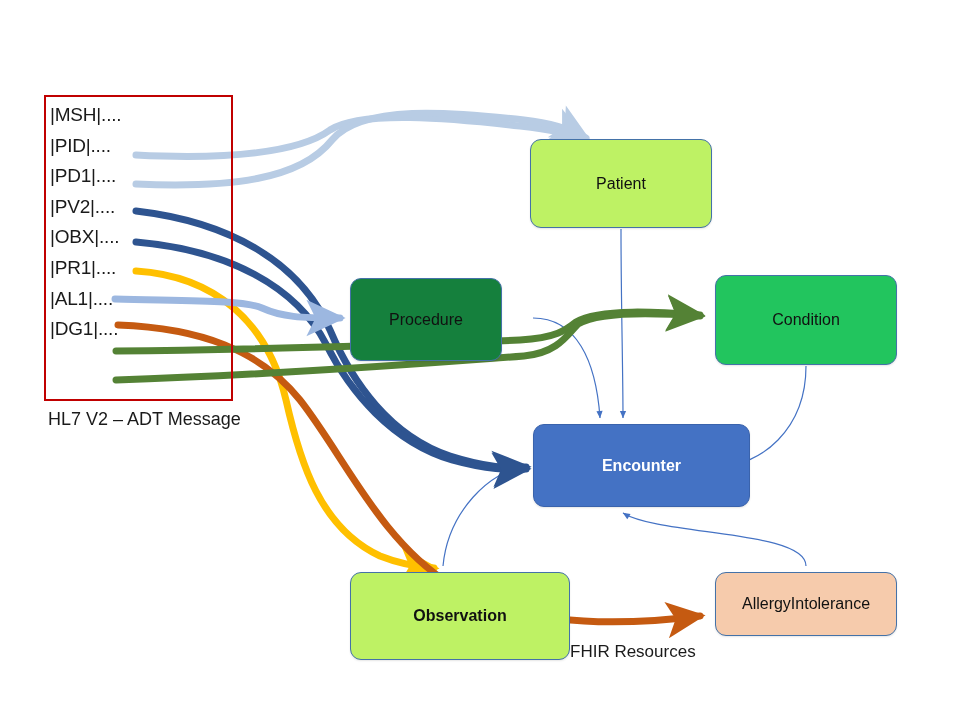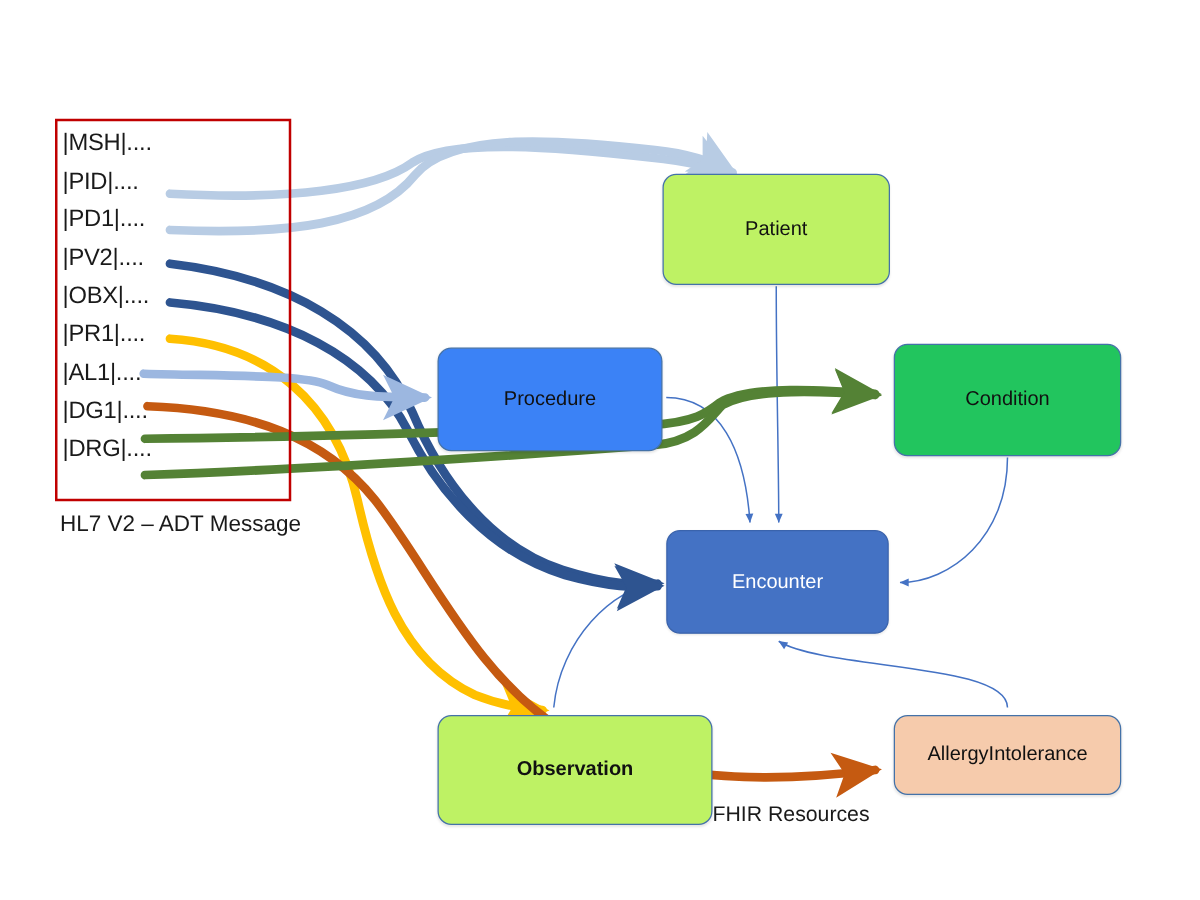--- a/index.html
+++ b/index.html
@@ -55,23 +55,23 @@
     display:flex;
     align-items:center;
     justify-content:center;
     font-size:16px;
     z-index:4;
     box-shadow:0 1px 2px rgba(0,0,0,0.10);
   }
   .node-label{pointer-events:none;white-space:nowrap;}
 
   #node-patient{left:530px;top:139px;width:182px;height:89px;background:#bef264;color:#111;}
-  #node-procedure{left:350px;top:278px;width:180px;height:83px;background:#3b82f6;color:#111;}
+  #node-procedure{left:350px;top:278px;width:152px;height:83px;background:#15803d;color:#111;}
   #node-condition{left:715px;top:275px;width:182px;height:90px;background:#22c55e;color:#111;}
-  #node-encounter{left:533px;top:424px;width:178px;height:83px;background:#4472C4;color:#ffffff;border-color:#3A63AC;}
+  #node-encounter{left:533px;top:424px;width:217px;height:83px;background:#4472C4;color:#ffffff;border-color:#3A63AC;font-weight:bold;}
   #node-observation{left:350px;top:572px;width:220px;height:88px;background:#bef264;color:#111;font-weight:bold;}
   #node-allergy{left:715px;top:572px;width:182px;height:64px;background:#F6CBAC;color:#111;}
 
   .fhir-caption{
     position:absolute;
     left:570px;top:642px;
     width:120px;
     text-align:center;
     font-size:17px;
     color:#1a1a1a;
@@ -138,21 +138,20 @@
 
 <div class="seg-list">
   <div class="seg">|MSH|....</div>
   <div class="seg">|PID|....</div>
   <div class="seg">|PD1|....</div>
   <div class="seg">|PV2|....</div>
   <div class="seg">|OBX|....</div>
   <div class="seg">|PR1|....</div>
   <div class="seg">|AL1|....</div>
   <div class="seg">|DG1|....</div>
-  <div class="seg">|DRG|....</div>
 </div>
 
 <div class="hl7-caption">HL7 V2 – ADT Message</div>
 
 <div class="node" id="node-patient">
   <span class="node-label">Patient</span>
 </div>
 
 <div class="node" id="node-procedure">
   <span class="node-label">Procedure</span>

